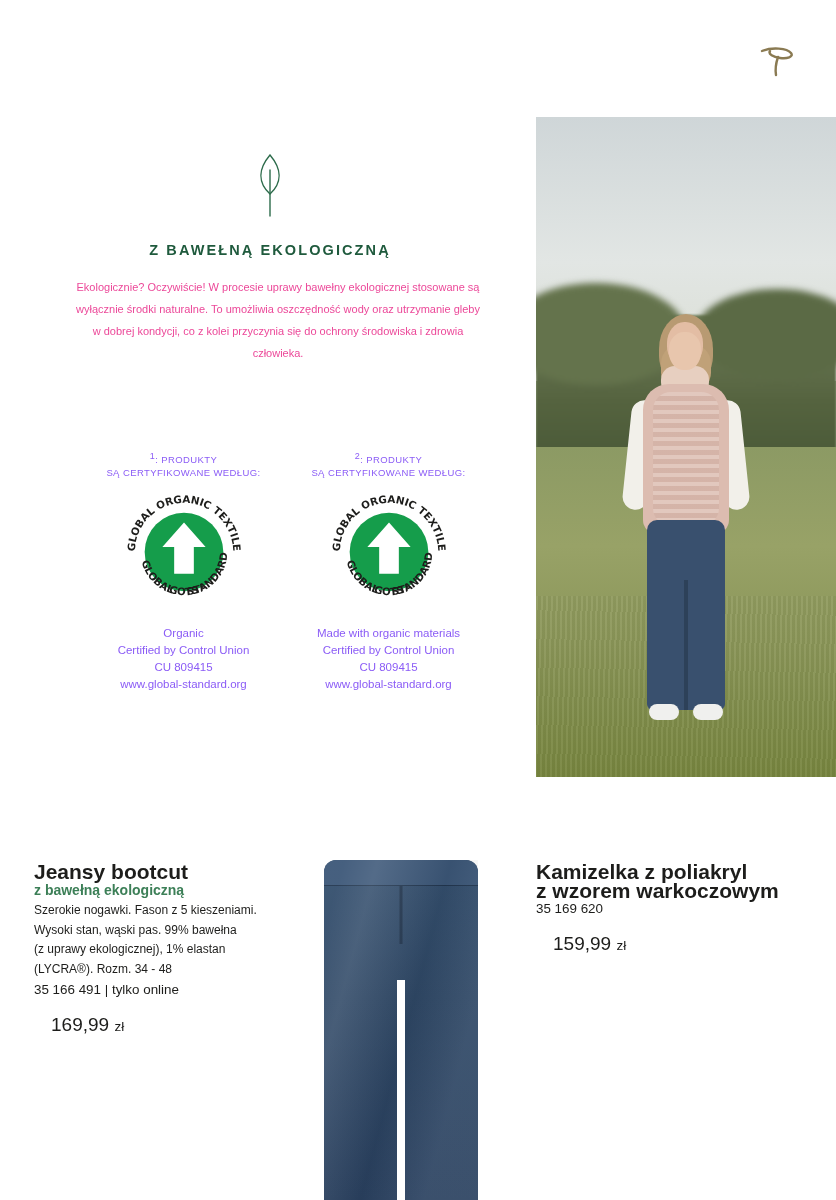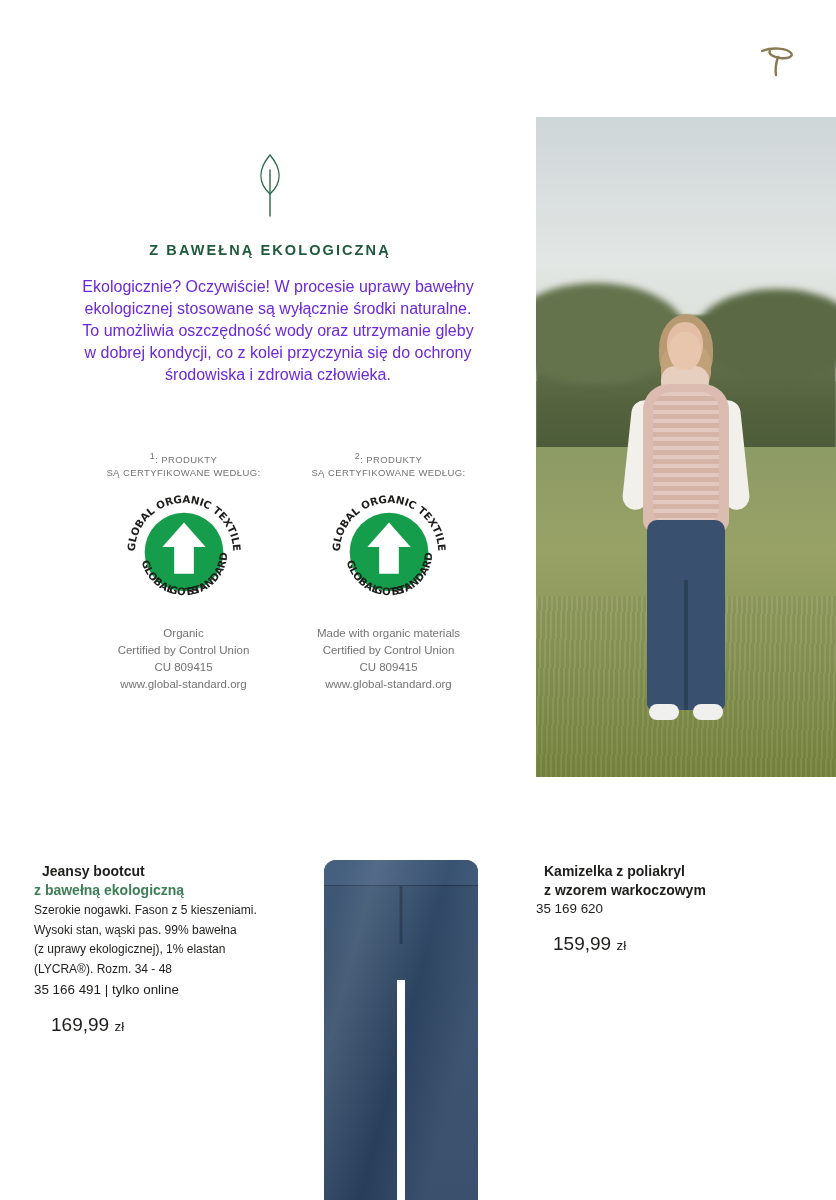--- a/index.html
+++ b/index.html
@@ -92,36 +92,36 @@
   }
   .leaf-icon { width: 38px; height: 70px; margin: 0 auto 22px; display: block; color: #2c6b4a; }
   .eco-title {
     font-size: 14.5px;
     letter-spacing: 2.1px;
     font-weight: 700;
     color: #1f5a3d;
     margin-bottom: 18px;
   }
   .eco-body {
-    font-size: 16px;
+    font-size: 11px;
     line-height: 22px;
-    color: #6d28d9;
+    color: #ec4899;
     margin-left: 16px;
   }
 
   
   .certs {
     position: absolute;
     left: 96px;
     top: 450px;
     width: 380px;
     display: flex;
     justify-content: space-between;
   }
-  .cert { width: 175px; text-align: center; color: #737373; }
+  .cert { width: 175px; text-align: center; color: #8b5cf6; }
   .cert-head {
     font-size: 9.5px;
     letter-spacing: 0.4px;
     line-height: 13px;
     margin-bottom: 14px;
     white-space: pre-line;
   }
   .cert-head sup { font-size: 9px; }
   .gots { width: 118px; height: 118px; margin: 0 auto 14px; display: block; }
   .cert-foot {
@@ -137,24 +137,24 @@
     top: 862px;
     width: 250px;
   }
   .product-right {
     position: absolute;
     left: 536px;
     top: 862px;
     width: 270px;
   }
   .p-title {
-    font-size: 14px;
+    font-size: 21px;
     font-weight: 700;
     line-height: 19px;
-    margin: 0 8px 1px;
+    margin: 0 0 1px;
     white-space: pre-line;
   }
   .p-sub {
     font-size: 14px;
     font-weight: 700;
     color: #3c7f57;
     margin: 0 0 3px;
   }
   .p-desc {
     font-size: 12px;

